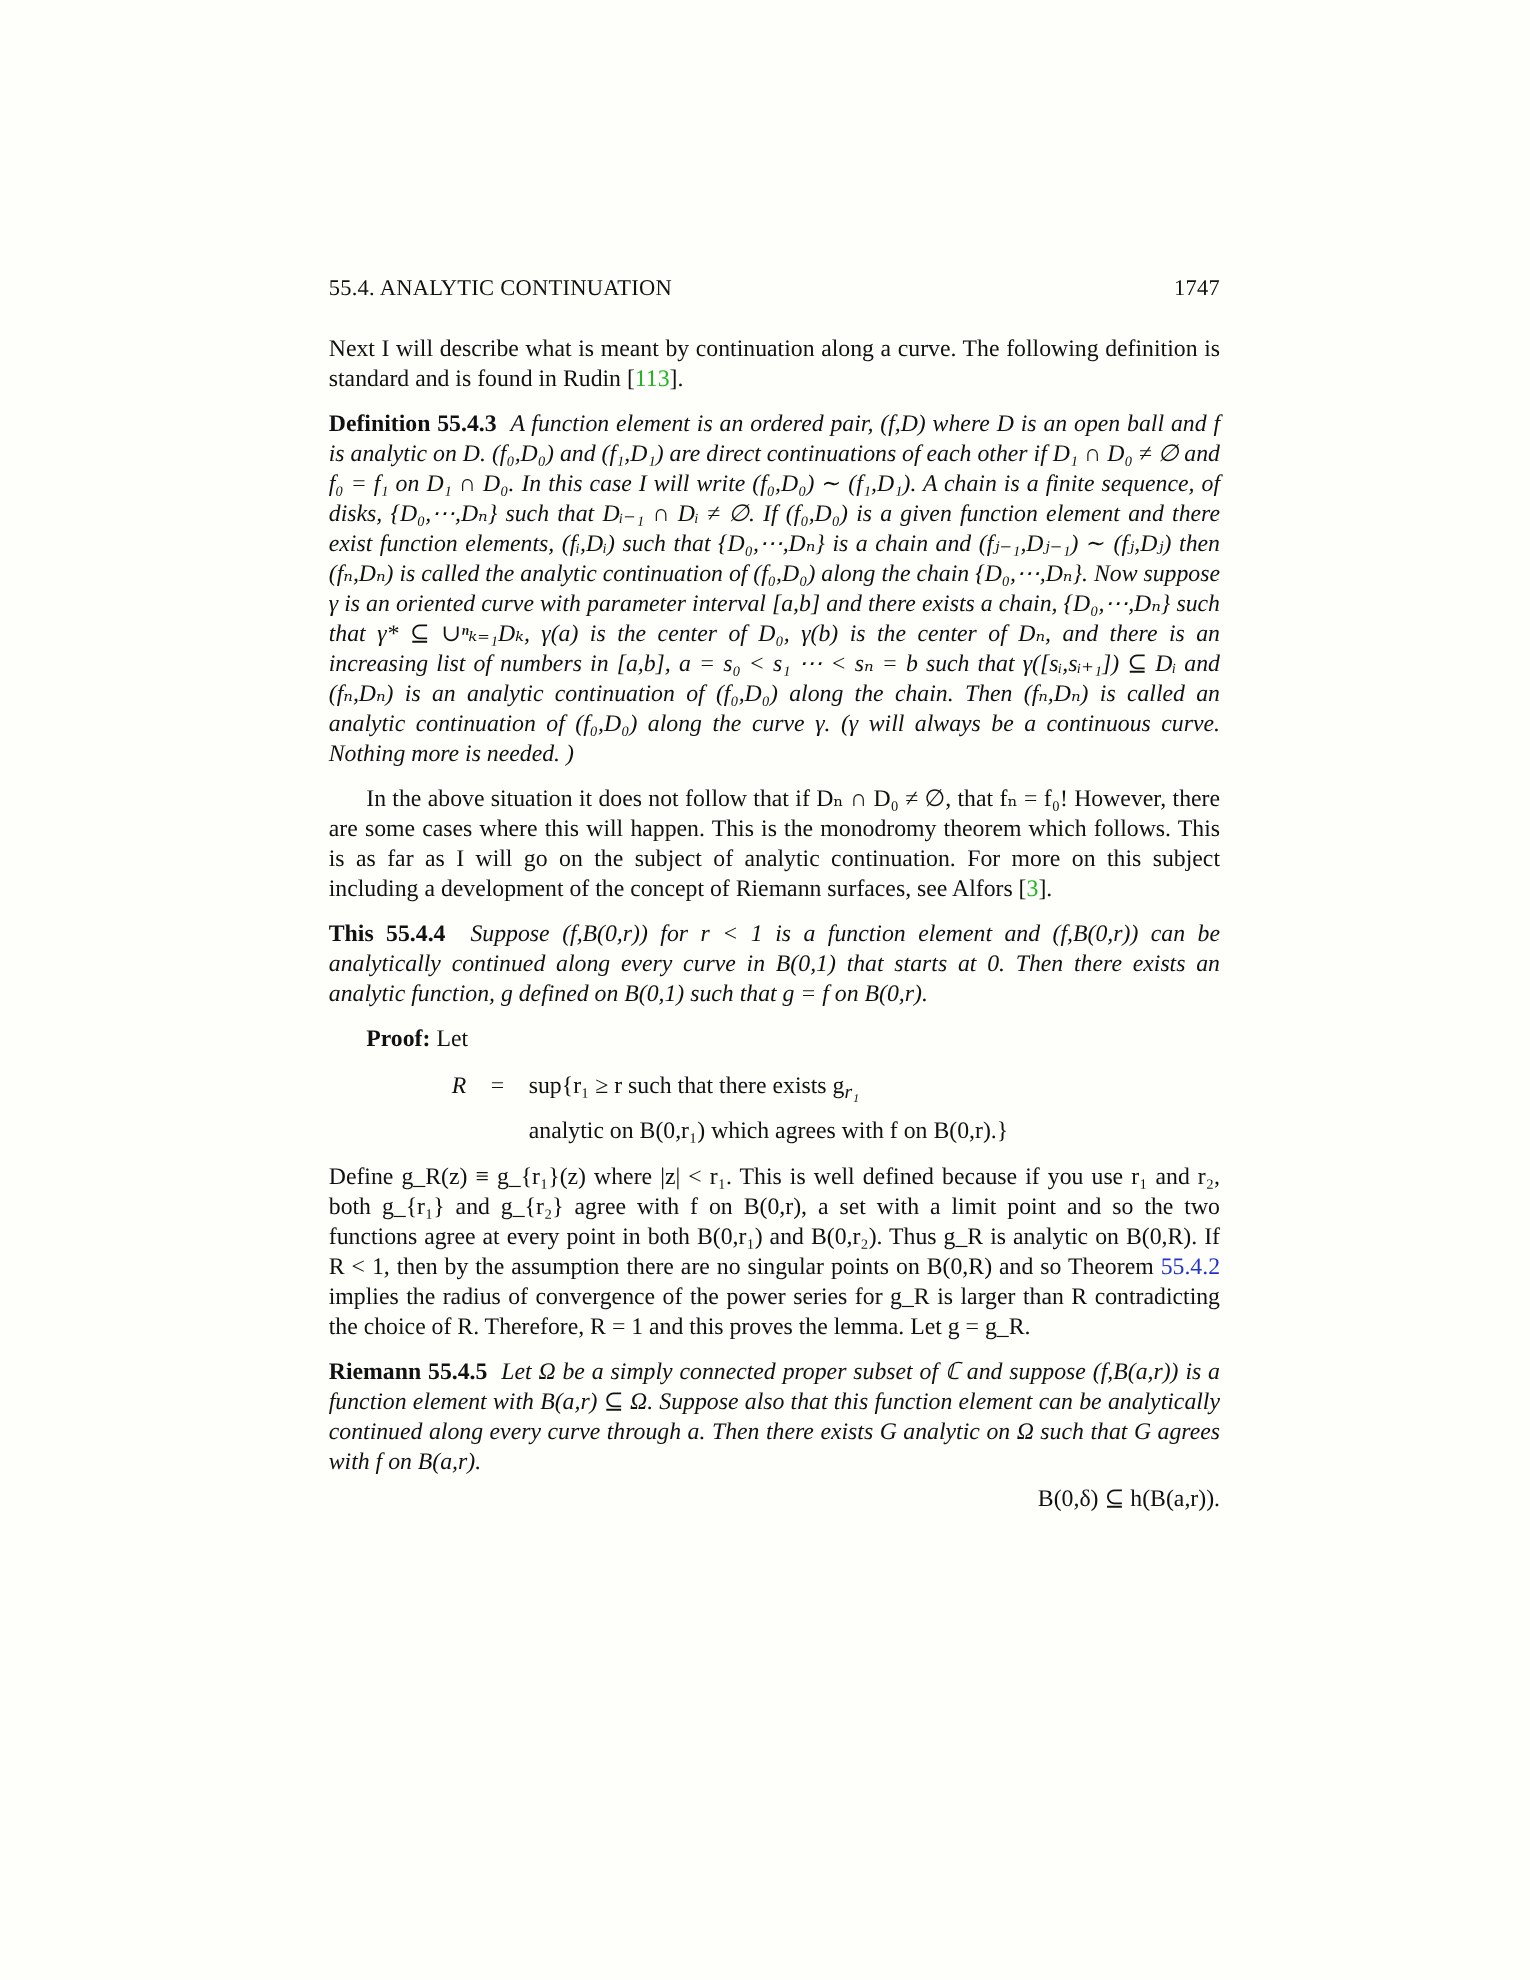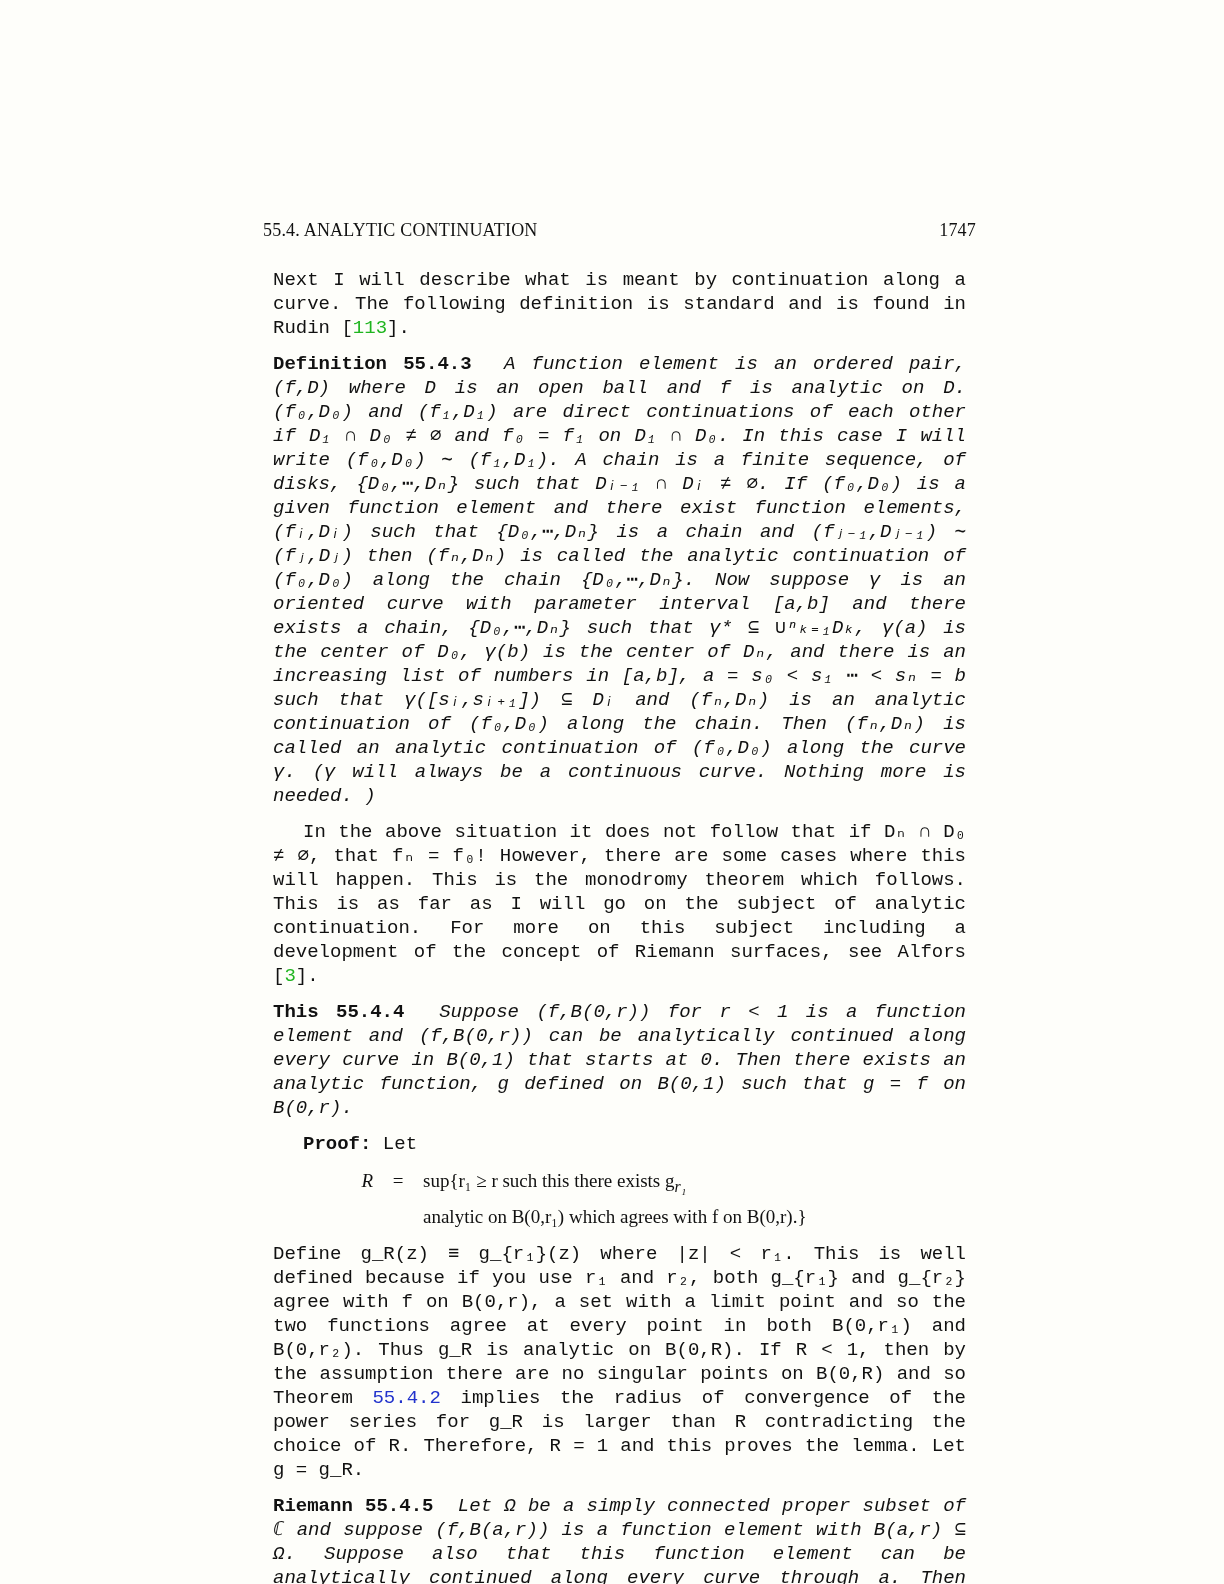--- a/index.html
+++ b/index.html
@@ -24,21 +24,21 @@
     margin-bottom: 24px;
     height: 26px;
   }
   .section-title {
     font-weight: bold;
     font-size: 23px;
     margin: 4px 0 12px 0;
     height: 30px;
   }
   .section-title .num { margin-right: 22px; }
-  p { margin: 10px; text-align: justify; font-family: Liberation Mono, monospace; }
+  p { margin: 0; text-align: justify; }
   .block { margin-top: 12px; text-align: justify; }
   .indent { text-indent: 30px; }
   .lbl { font-weight: bold; font-style: normal; }
   .it { font-style: italic; }
   .cite { color: #1fb51f; }
   .ref { color: #2233cc; }
   .display {
     display: grid;
     grid-template-columns: 110px 50px auto;
     margin: 10px 0 10px 0;
@@ -66,21 +66,21 @@
 
   <p class="block indent"><span>In the above situation it does not follow that if Dₙ ∩ D₀ ≠ ∅, that fₙ = f₀! However, there are some cases where this will happen.  This is the monodromy theorem which follows. This is as far as I will go on the subject of analytic continuation. For more on this subject including a development of the concept of Riemann surfaces, see Alfors [</span><span class="cite">3</span><span>].</span></p>
 
   <p class="block"><span class="lbl">This 55.4.4</span>&nbsp; <span class="it">Suppose (f,B(0,r)) for r &lt; 1 is a function element and (f,B(0,r)) can be analytically continued along every curve in B(0,1) that starts at 0.  Then there exists an analytic function, g defined on B(0,1) such that g = f on B(0,r).</span></p>
 
   <p class="proof-head"><span class="lbl">Proof:</span> <span>Let</span></p>
 
   <div class="display">
     <span class="lhs">R</span>
     <span class="eq">=</span>
-    <span><span>sup{r₁ ≥ r such this there exists g</span><sub class="it">r₁</sub></span>
+    <span><span>sup{r₁ ≥ r such that there exists g</span><sub class="it">r₁</sub></span>
     <span></span>
       <span></span>
     <span>analytic on B(0,r₁) which agrees with f on B(0,r).}</span>
   </div>
 
   <p><span>Define g_R(z) ≡ g_{r₁}(z) where |z| &lt; r₁. This is well defined because if you use r₁ and r₂, both g_{r₁} and g_{r₂} agree with f on B(0,r), a set with a limit point and so the two functions agree at every point in both B(0,r₁) and B(0,r₂). Thus g_R is analytic on B(0,R). If R &lt; 1, then by the assumption there are no singular points on B(0,R) and so Theorem </span><span class="ref">55.4.2</span><span> implies the radius of convergence of the power series for g_R is larger than R contradicting the choice of R. Therefore, R = 1 and this proves the lemma. Let g = g_R.</span></p>
 
 
   <p class="block"><span class="lbl">Riemann 55.4.5</span>&nbsp; <span class="it">Let Ω be a simply connected proper subset of ℂ and suppose (f,B(a,r)) is a function element with B(a,r) ⊆ Ω.  Suppose also that this function element can be analytically continued along every curve through a. Then there exists G analytic on Ω such that G agrees with f on B(a,r).</span></p>
 

